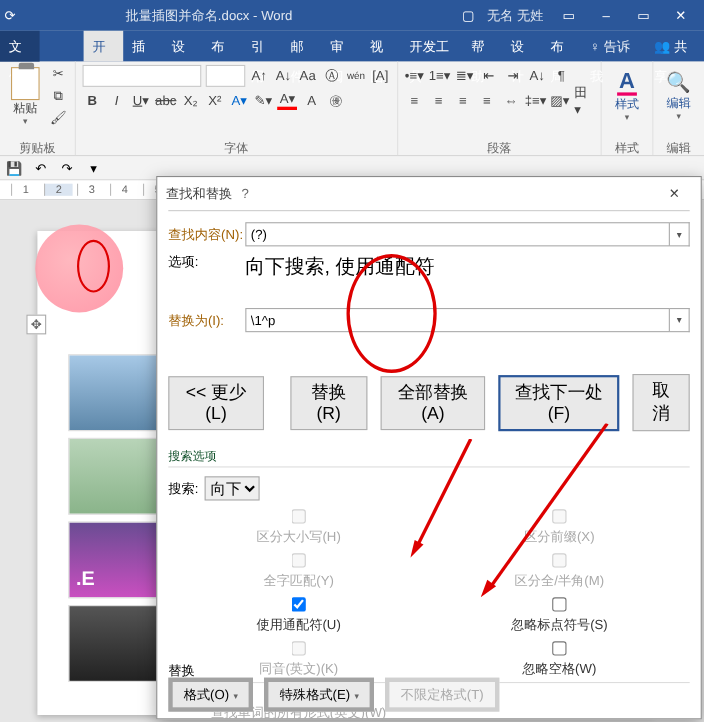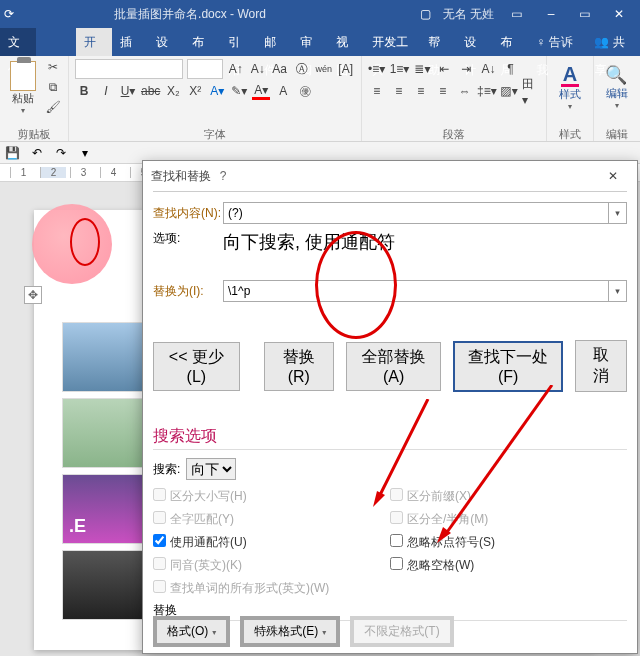--- a/index.html
+++ b/index.html
@@ -69,28 +69,28 @@
 .field { display: flex; align-items: center; margin-bottom: 6px; }
 .field label { width: 70px; font-size: 12px; color: #a16207; }
 .field input[type=text] { flex: 1; border: 1px solid #aaa; height: 22px; padding: 0 4px; font-size: 12px; }
 .field .dd2 { width: 18px; height: 22px; border: 1px solid #aaa; border-left: none; display: flex; align-items: center; justify-content: center; font-size: 9px; color: #555; }
 .opts { font-size: 18px; color: #000000; margin: 4px 0 14px 70px; }
 .circle2 { position: absolute; left: 172px; top: 70px; width: 82px; height: 108px; border: 3px solid #d00; border-radius: 50%; pointer-events: none; }
 .btnrow { display: flex; gap: 12px; padding: 8px 0 14px; align-items: center; }
 .btnrow .pushb { border: 1px solid #adadad; background: #e9e9e9; padding: 4px 12px; font-size: 16px; cursor: pointer; }
 .btnrow .pushb.primary { border: 2px solid #2b579a; }
 .btnrow .gap { flex: 1; }
-.section-label { font-size: 16px; color: #be185d; margin: 20px 0 2px; }
+.section-label { font-size: 11px; color: #14532d; margin: 1px 0 2px; }
 .hr { border-top: 1px solid #ddd; margin-bottom: 8px; }
 .srchrow { display: flex; align-items: center; gap: 6px; margin-bottom: 8px; }
 .srchrow label { font-size: 12px; }
 .srchrow select { border: 1px solid #aaa; height: 22px; font-size: 14px; }
 .checks { display: flex; }
 .col { flex: 1; display: flex; flex-direction: column; gap: 6px; }
-.col label { font-size: 12px; color: #333; display: flex; align-items: flex-start; gap: 4px; }
+.col label { font-size: 12px; color: #333; display: flex; align-items: center; gap: 4px; flex-direction: column; }
 .col input[type=checkbox] { width: 13px; height: 13px; }
 .col .dis { color: #aaa; }
 .arrow-anno { position: absolute; pointer-events: none; }
 .arrow-anno.a1 { left: 230px; top: 238px; }
 .arrow-anno.a2 { left: 294px; top: 224px; }
 .bottom-btns { position: absolute; left: 10px; bottom: 6px; display: flex; gap: 10px; }
 .bottom-btns .pushb { border: 4px solid #a3a3a3; background: #e9e9e9; padding: 3px 10px; font-size: 12px; }
 .bottom-btns .pushb .dd { margin-left: 4px; }
 .bottom-btns .pushb.disb { color: #aaa; border-color: #d0d0d0; background: #f4f4f4; }
 .repl-label { position: absolute; left: 10px; bottom: 34px; font-size: 12px; }

